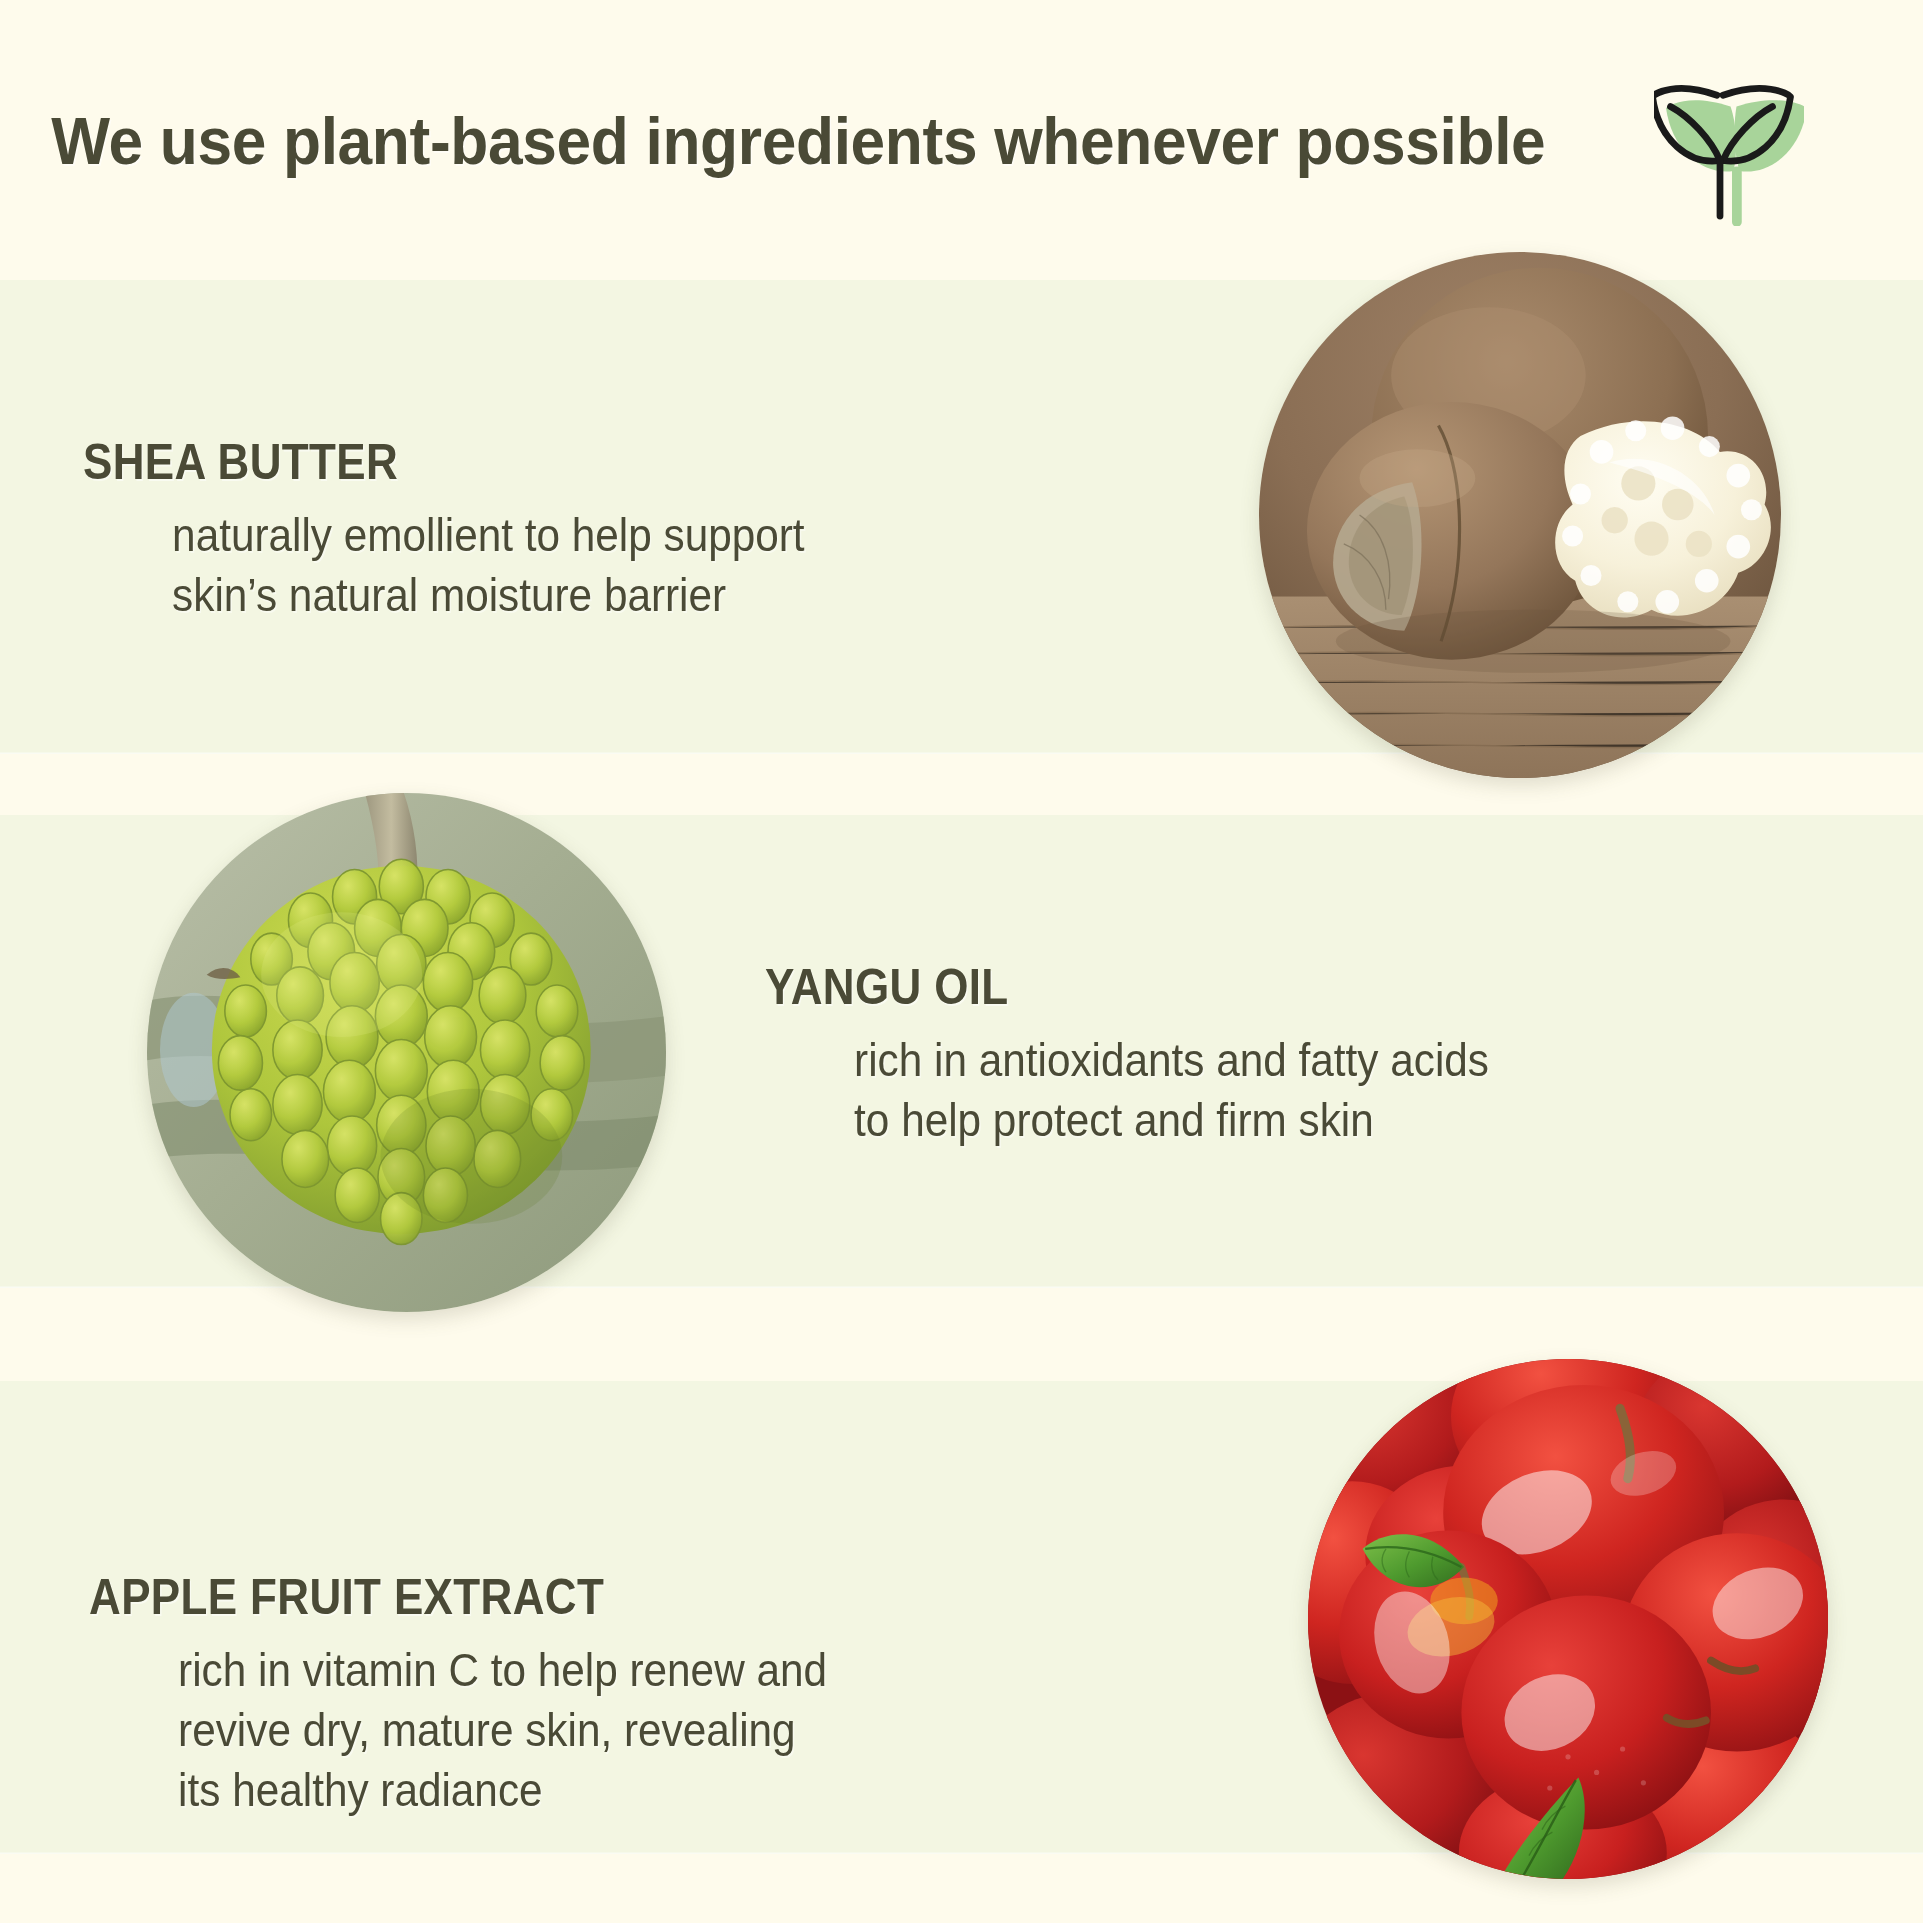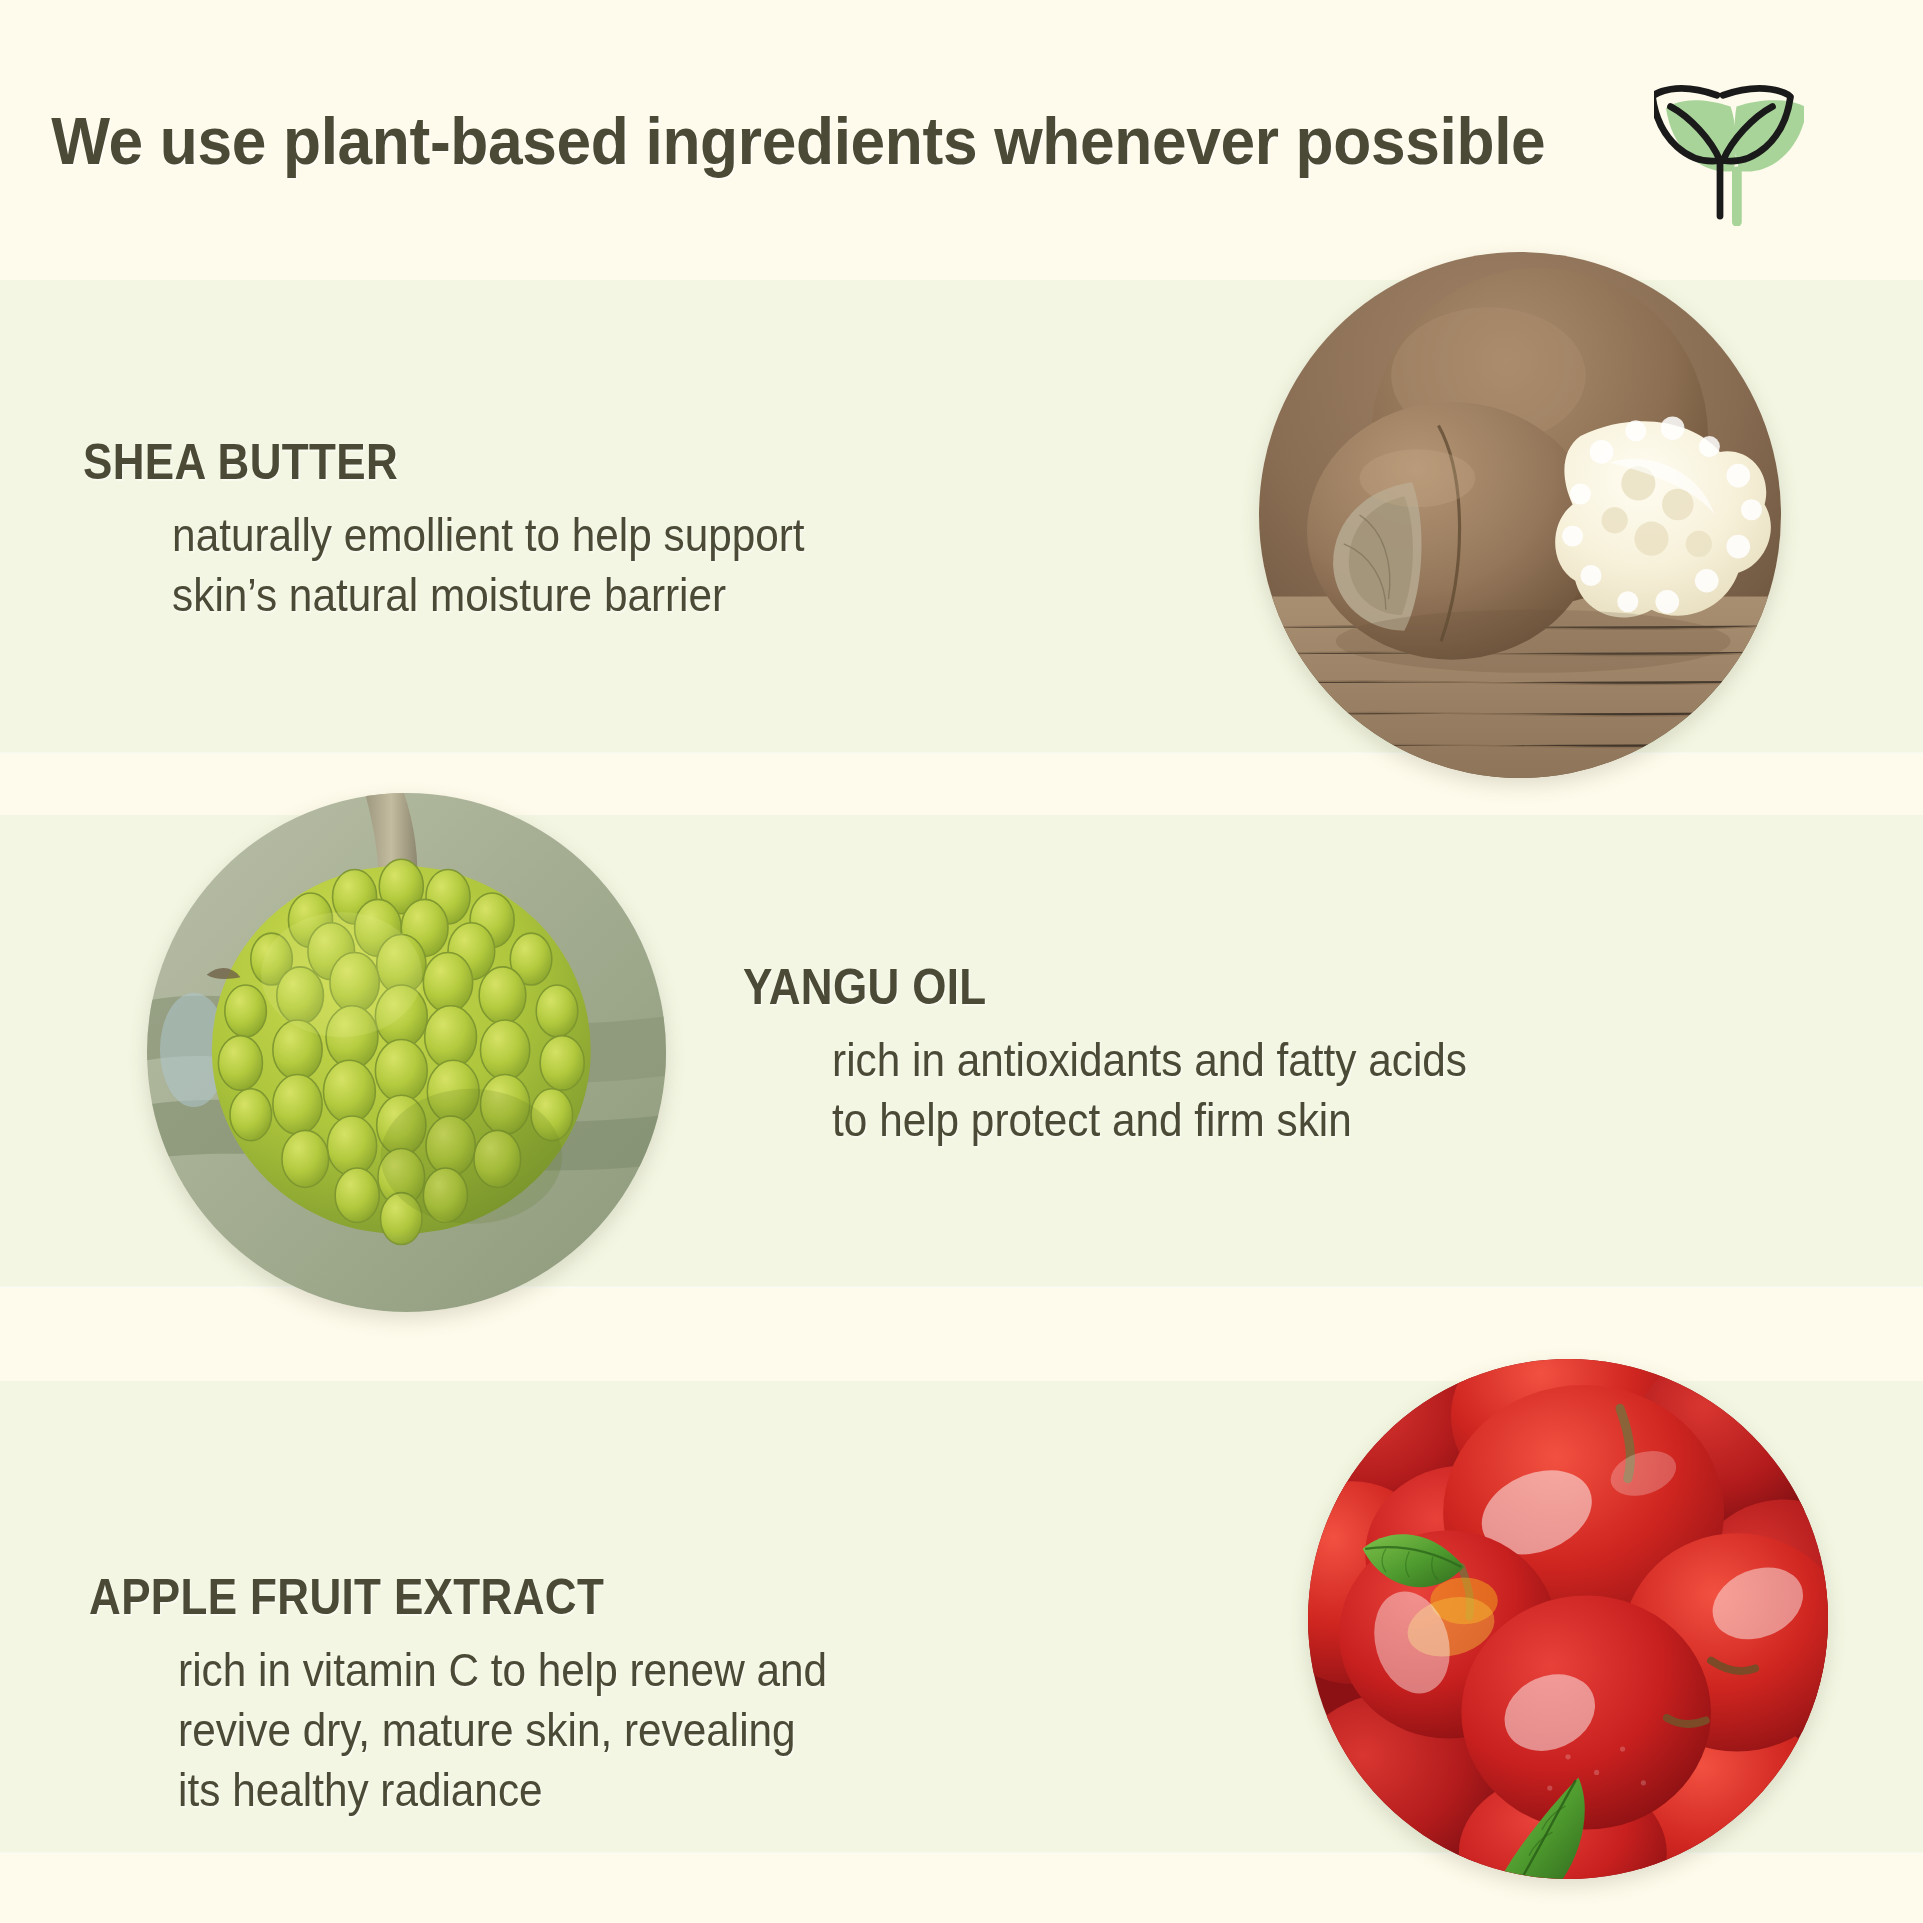--- a/index.html
+++ b/index.html
@@ -80,21 +80,21 @@
     white-space: nowrap;
     margin-top: 18px;
     text-shadow: 1.5px 1.5px 0 rgba(255,255,255,0.45);
   }
   .ingredient-desc .line { display: block; }
   .desc-indent { padding-left: 99px; }
 
   
   .block-shea  { left: 83px; top: 421px; margin-top: 16px; }
   
-  .block-yangu { left: 743px; top: 962px; }
+  .block-yangu { left: 765px; top: 962px; }
   .block-yangu .ingredient-name { transform-origin: left center; }
   
   .block-apple { left: 89px; top: 1572px; }
 
   
   .photo-circle {
     position: absolute;
     border-radius: 50%;
     overflow: hidden;
     box-shadow: 0 7.5px 19.5px rgba(90,90,60,0.18);

